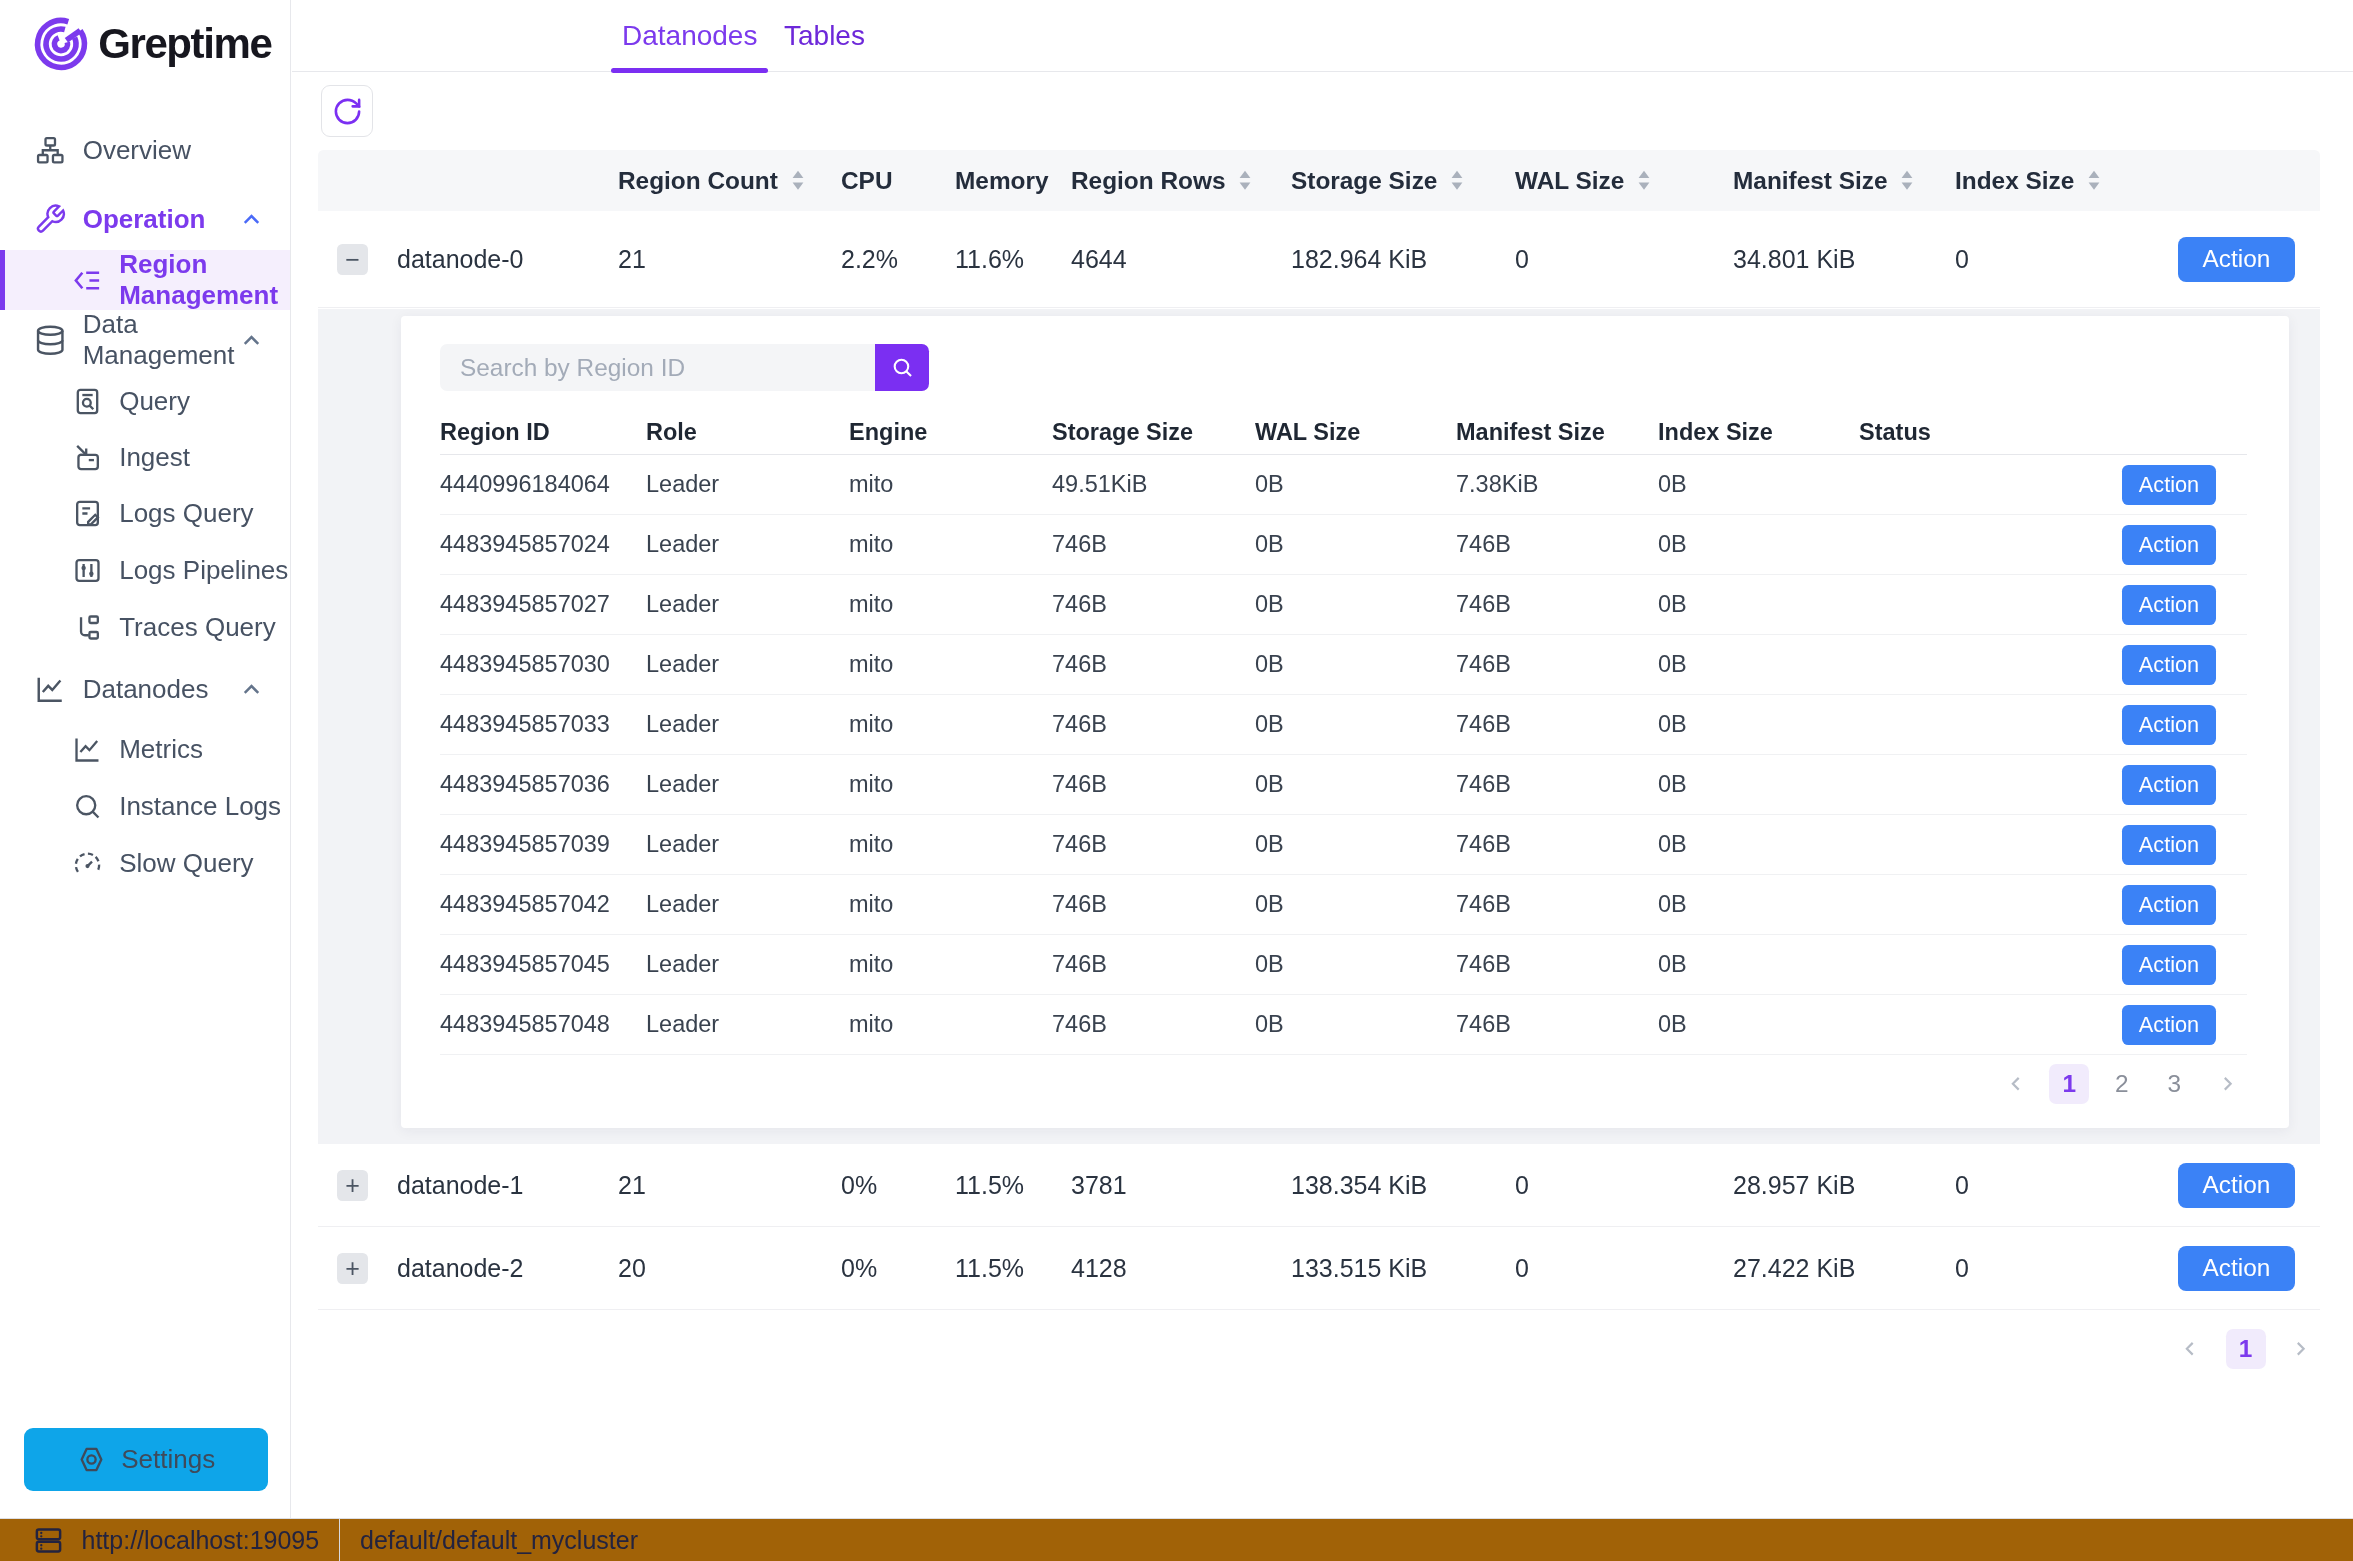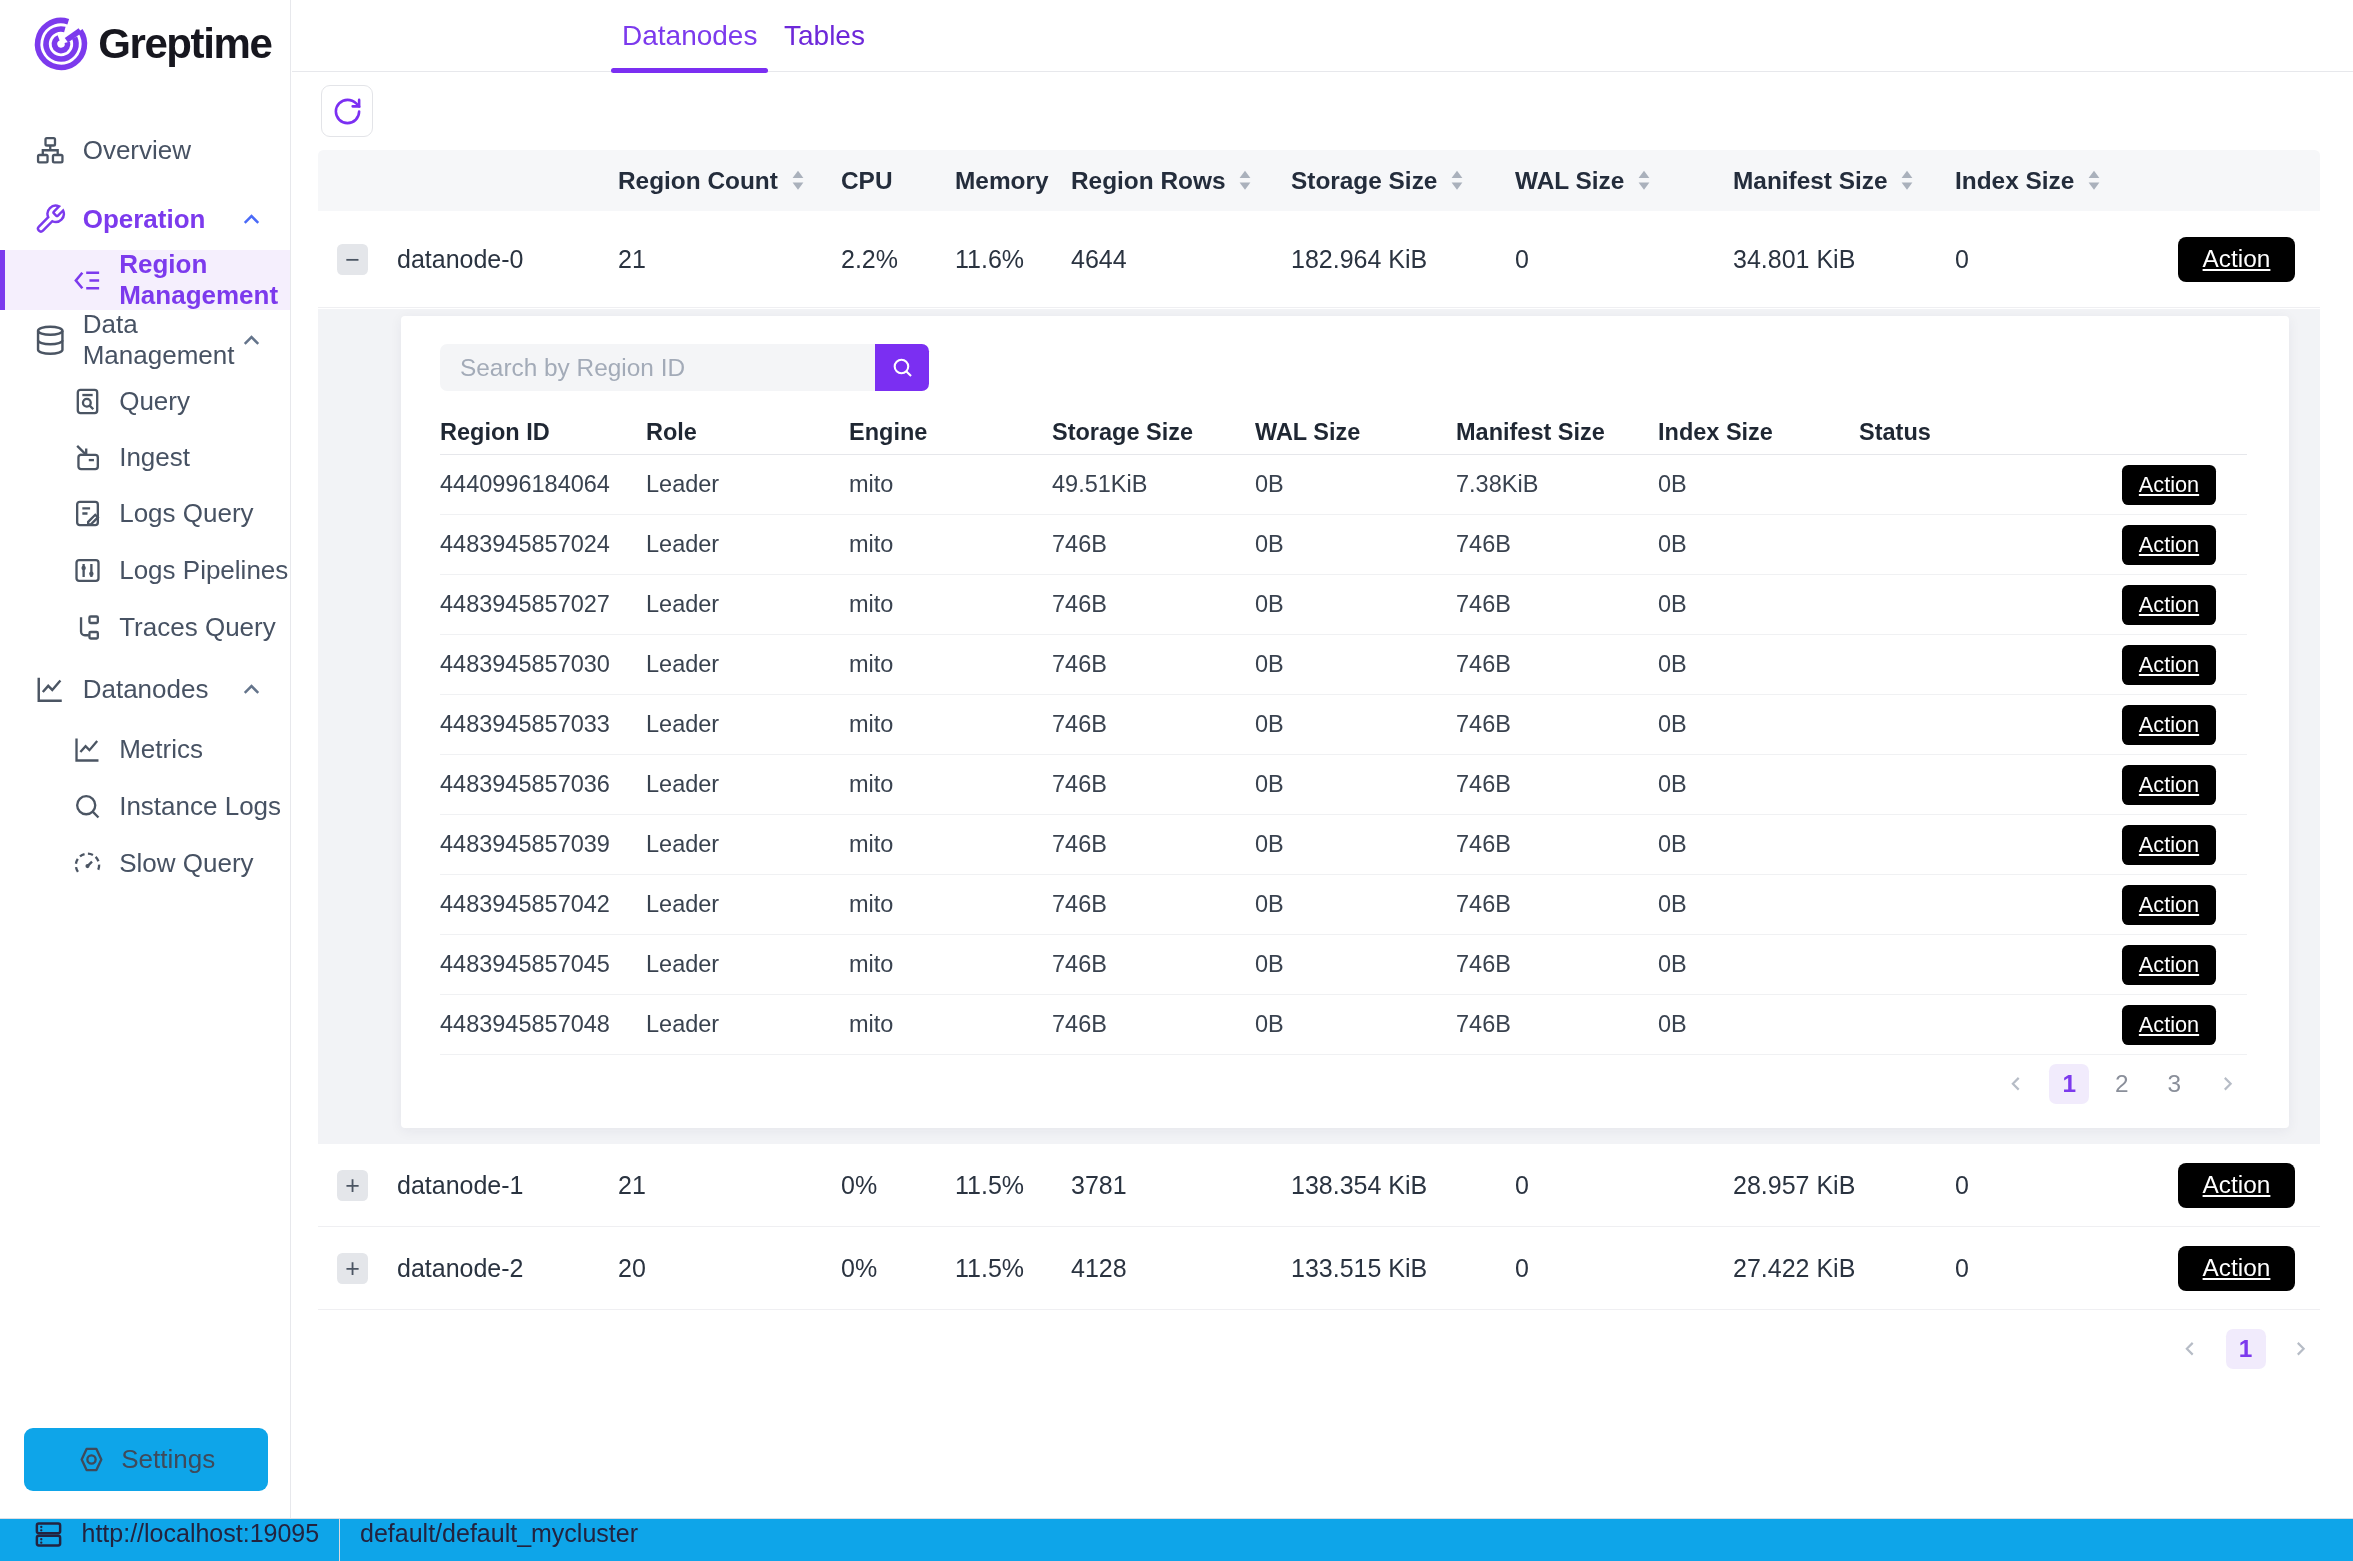--- a/index.html
+++ b/index.html
@@ -43,22 +43,22 @@
   .dn-table { position:absolute; left:318px; top:150px; width:2002px; }
   .dn-grid { display:grid; grid-template-columns:79px 221px 223px 114px 116px 220px 224px 218px 222px 202px 1fr; align-items:center; }
   .dn-head { height:61px; background:#f6f7f9; border-radius:5.4px 5.4px 0 0; font-weight:bold; font-size:24.4px; color:#242d3c; }
   .hcell { display:flex; align-items:center; gap:10.8px; }
   .dn-row { height:97px; border-bottom:0.9px solid #efeff2; font-size:25px; color:#2a3340; background:#fff; }
   .dn-row.short { height:83px; }
   .expand-cell { padding-left:19px; }
   .expand-btn { width:31px; height:31px; background:#e4e6ea; border:none; border-radius:5.4px; font-size:25px; line-height:27px;
                 color:#4b5563; cursor:pointer; font-family:inherit; }
   .action-cell { display:flex; justify-content:flex-end; padding-right:25px; }
-  .btn-action { background:#000000; color:#fff; border:none; border-radius:8.1px; width:117px; height:45px;
-                font-size:24.4px; font-family:inherit; cursor:pointer;text-decoration:underline; }
+  .btn-action { background:#3b82f6; color:#fff; border:none; border-radius:8.1px; width:117px; height:45px;
+                font-size:24.4px; font-family:inherit; cursor:pointer; }
   .btn-action.sm { width:94px; height:40px; font-size:21.7px; border-radius:6.3px; }
 
   
   .expanded { position:absolute; left:318px; top:309px; width:2002px; height:836px; background:#f2f3f6; }
   .region-card { position:absolute; left:83px; top:7.2px; width:1888px; height:812px; background:#fff; border-radius:4px;
                  box-shadow:0 2.7px 12.6px rgba(30,30,60,.06); padding:0 42px 0 39px; }
   .search-row { margin-top:28px; display:flex; width:489px; height:47px; }
   .search-input { flex:1; background:#f4f5f7; border:none; outline:none; border-radius:7.2px 0 0 7.2px; padding:0 20px;
                   font-size:24.4px; color:#333; font-family:inherit; }
   .search-input::placeholder { color:#a3abb8; }
@@ -71,22 +71,22 @@
   .pagination { display:flex; justify-content:flex-end; align-items:center; gap:12.6px; margin-top:9px; }
   .pg-item { min-width:40px; height:40px; display:flex; align-items:center; justify-content:center; font-size:24.4px;
              color:#8a8f9a; border-radius:7.2px; cursor:pointer; background:transparent; border:none; font-family:inherit; }
   .pg-item.active { background:#f1ebfc; color:#7c3aed; font-weight:bold; }
   .pg-arrow { color:#b6bcc6; }
 
   .outer-pagination { position:absolute; left:318px; top:1329px; width:2002px; display:flex; justify-content:flex-end;
                       align-items:center; gap:14.4px; }
 
   
-  .statusbar { position:absolute; left:0; bottom:0; width:2354px; height:43px; background:#0ea5e9; border-top:0.9px solid #dcdee4;
-               display:flex; font-size:25px; color:#23233f; }
+  .statusbar { position:absolute; left:0; bottom:0; width:2354px; height:43px; background:#a16207; border-top:0.9px solid #dcdee4;
+               display:flex; align-items:center; font-size:25px; color:#23233f; }
   .status-icon { margin-left:32.5px; margin-right:18px; color:#23233f; }
   .status-url { cursor:pointer; }
   .status-divider { width:0.9px; height:43px; background:#d8dae0; margin:0 0 0 20px; }
   .status-cluster { margin-left:20px; cursor:pointer; }
 </style>
 </head>
 <body>
 
 <div class="app">
 

